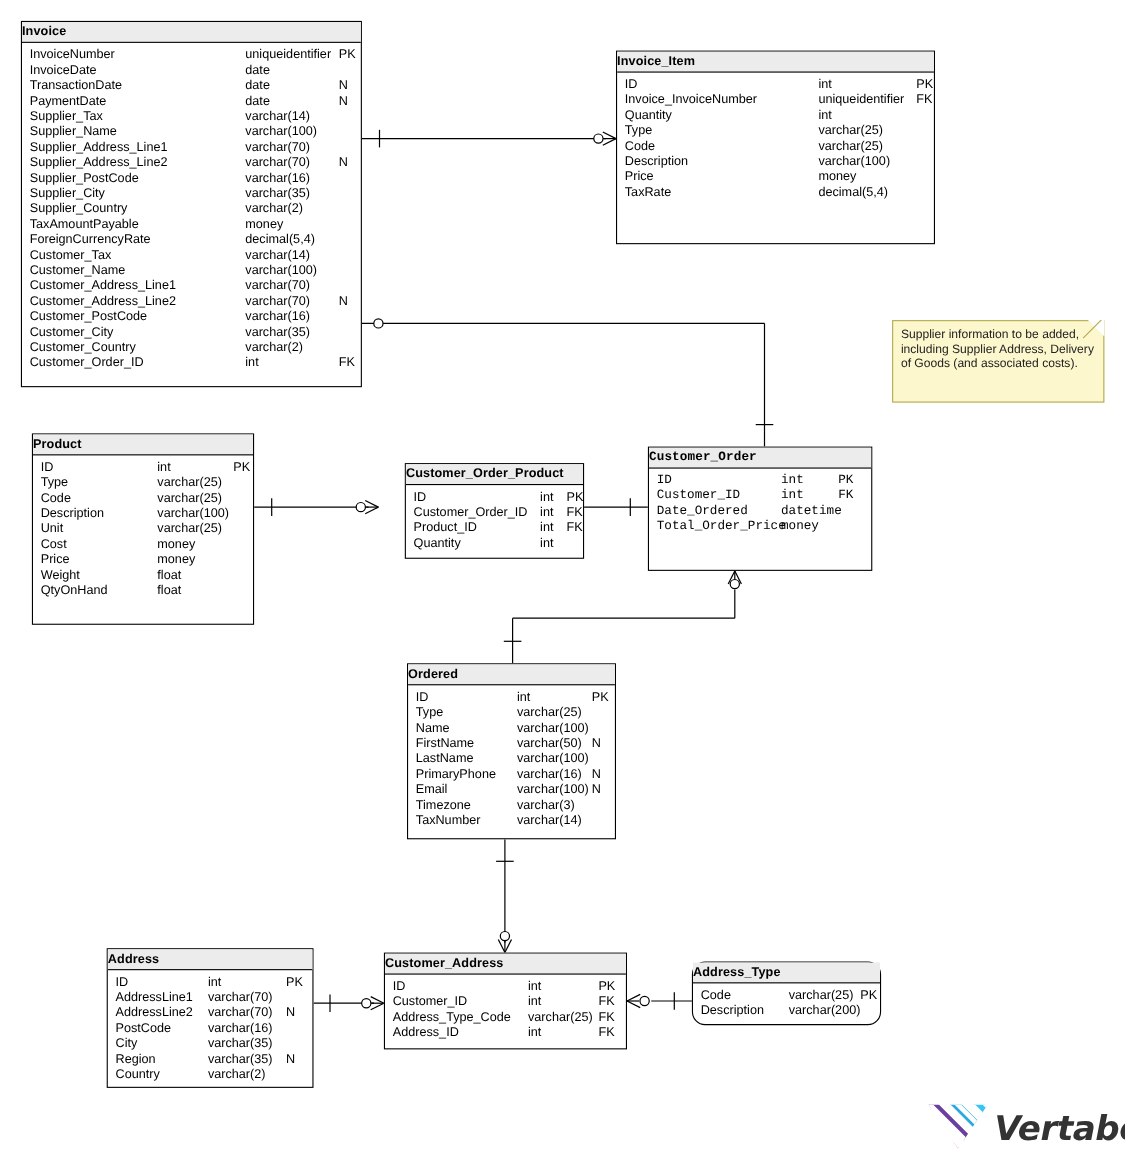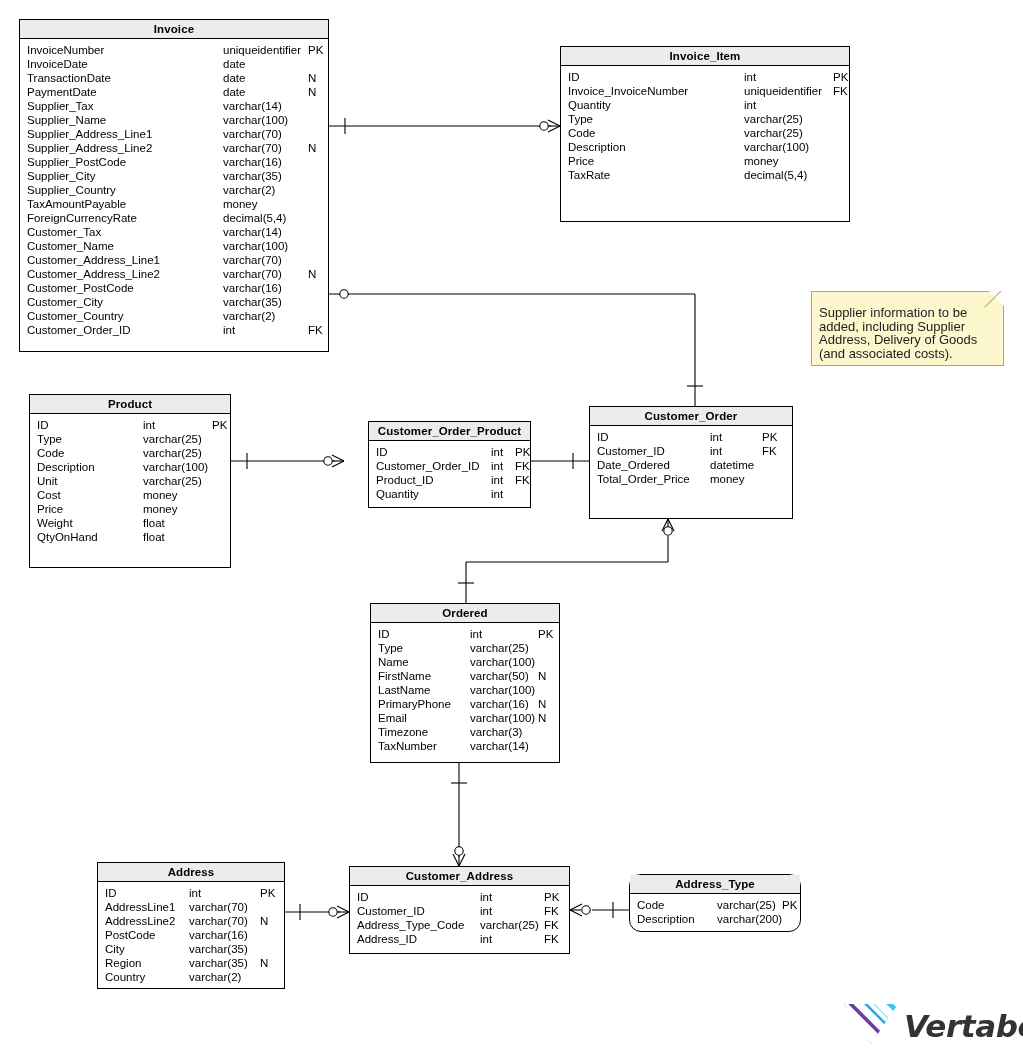--- a/index.html
+++ b/index.html
@@ -31,21 +31,20 @@
     border: 1px solid #000000;
     background: #ffffff;
     z-index: 5;
   }
   .entity-header {
     box-sizing: border-box;
     height: 19px;
     line-height: 18px;
     background: #ececec;
     border-bottom: 1px solid #000000;
-    text-align: center;
     font-size: 11.5px;
     font-weight: bold;
     color: #000000;
     letter-spacing: 0.1px;
   }
   .entity-body {
     padding: 4px 0 4px 0;
   }
   .attr {
     display: block;
@@ -88,24 +87,24 @@
   .cols-caddress .a-key  { left: 194px; }
   .cols-atype .a-type { left: 87px; }
   .cols-atype .a-key  { left: 152px; }
 
   .note {
     position: absolute;
     box-sizing: border-box;
     background: #fcf7cd;
     border: 1px solid #b3a94e;
     z-index: 5;
-    font-size: 13px;
+    font-size: 11px;
     line-height: 13.6px;
     color: #222222;
-    padding: 14px 7px 5px 7px;
+    padding: 6px 7px 5px 7px;
   }
   .note-fold {
     position: absolute;
     right: -1px;
     top: -1px;
     width: 0;
     height: 0;
     border-left: 15px solid transparent;
     border-top: 15px solid #ffffff;
   }
@@ -444,21 +443,21 @@
           <span class="a-key">FK</span>
         </span>
       <span class="attr">
           <span class="a-name">Quantity</span>
           <span class="a-type">int</span>
           <span class="a-key"></span>
         </span>
     </div>
   </div>
 
-  <div class="entity cols-corder" style="left:589px; top:406px; width:204px; height:113px;">
+  <div class="entity cols-corder" style="left:589px; top:406px; width:204px; height:113px;font-family:Liberation Mono, monospace;">
     <div class="entity-header">Customer_Order</div>
     <div class="entity-body">
       <span class="attr">
           <span class="a-name">ID</span>
           <span class="a-type">int</span>
           <span class="a-key">PK</span>
         </span>
       <span class="attr">
           <span class="a-name">Customer_ID</span>
           <span class="a-type">int</span>

